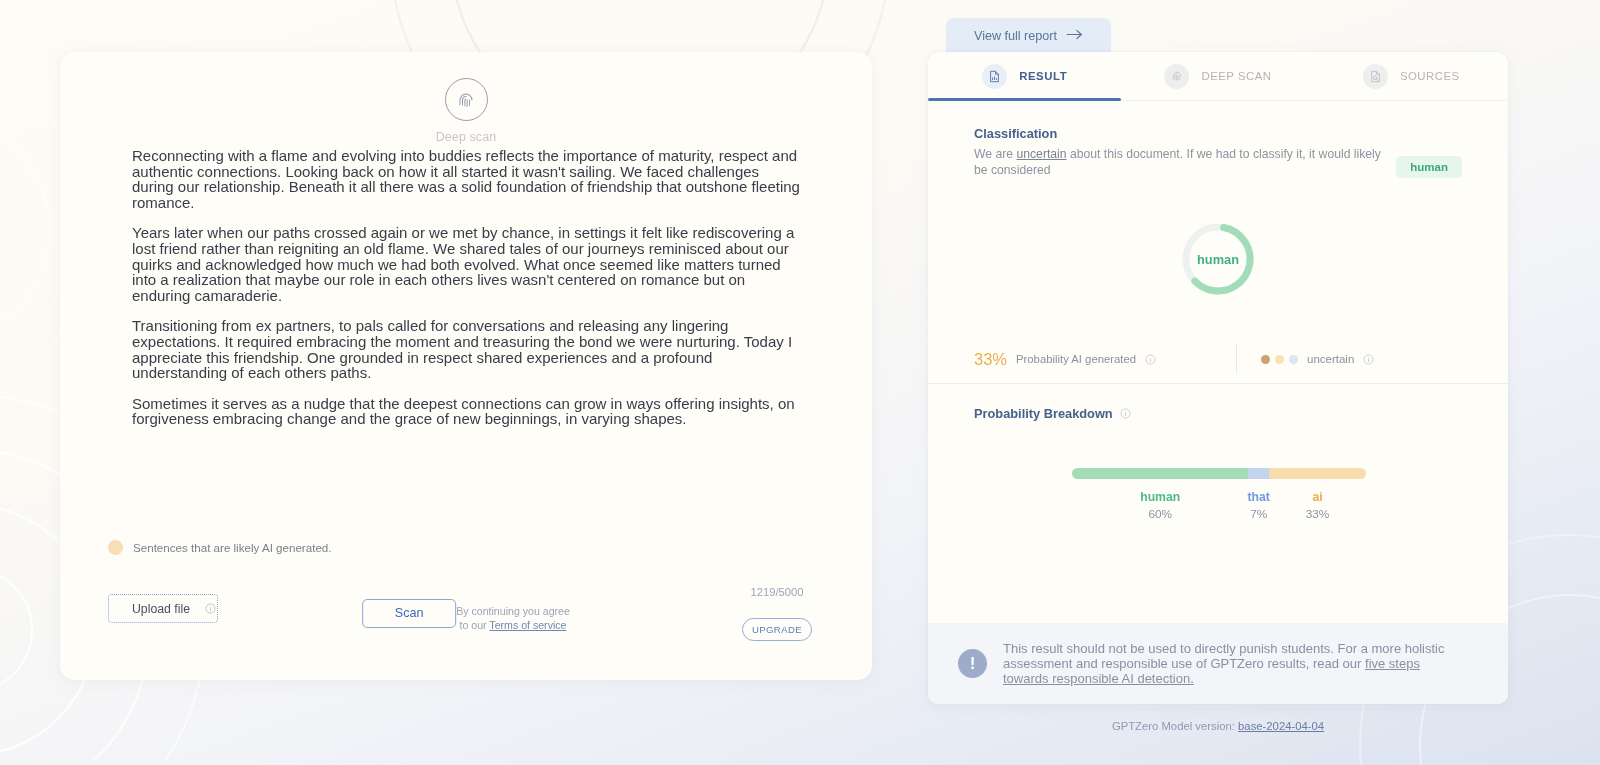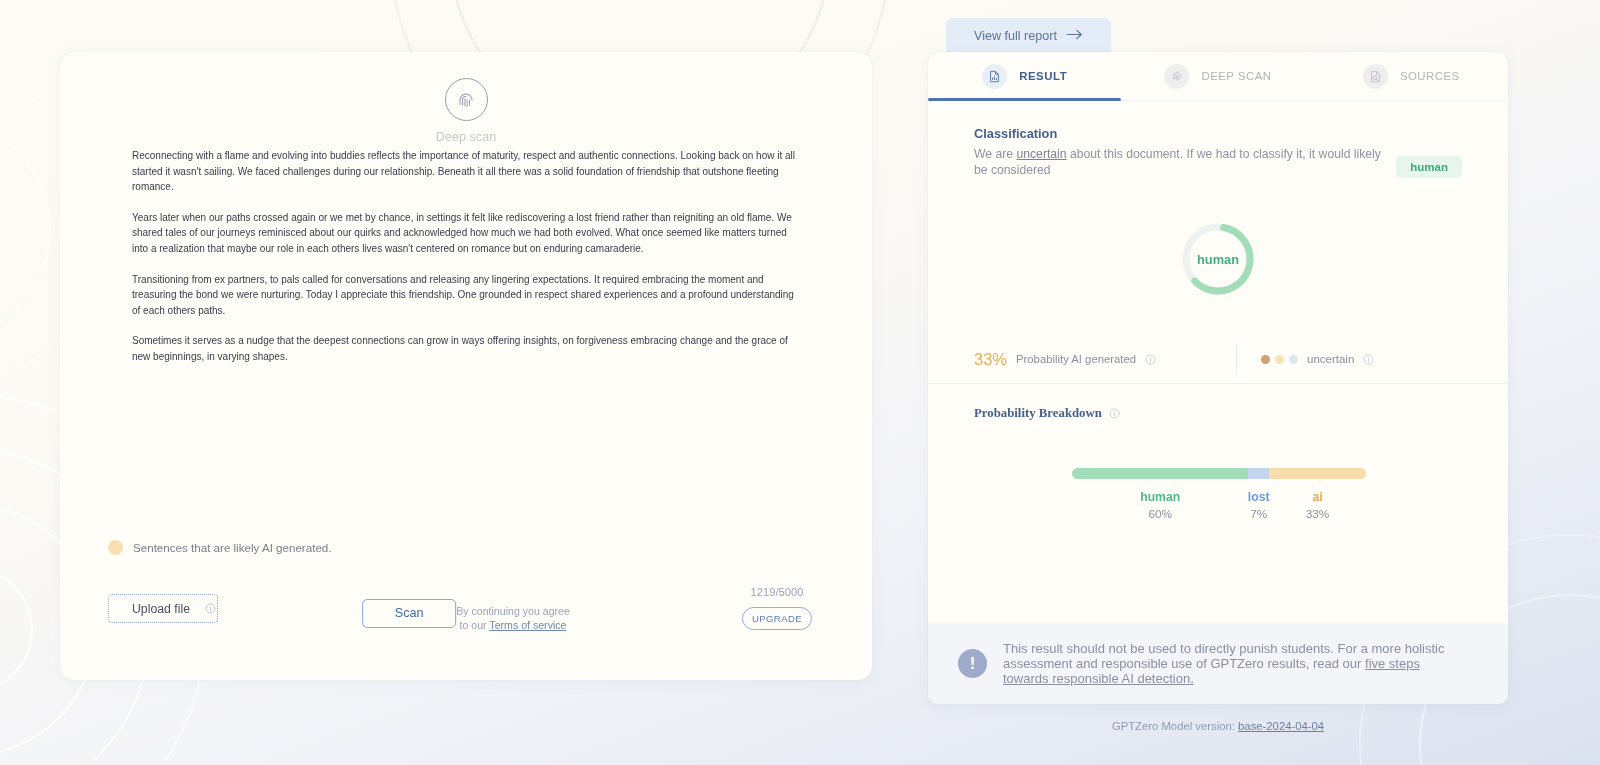--- a/index.html
+++ b/index.html
@@ -42,21 +42,21 @@
     display: flex; align-items: center; justify-content: center;
   }
   .deep-scan-label {
     margin-top: 9px;
     font-size: 12.5px; color: #c9c6c9; letter-spacing: .1px;
   }
 
   .doc-body {
     position: absolute;
     left: 72px; top: 96px; right: 72px;
-    font-size: 10px;
+    font-size: 15px;
     line-height: 15.6px;
     color: #3b3b4a;
   }
   .doc-body p { margin-bottom: 15px; }
 
   .legend-row {
     position: absolute; left: 48px; top: 488px;
     display: flex; align-items: center; gap: 10px;
   }
   .legend-dot {
@@ -97,21 +97,21 @@
   }
   .scan-terms {
     margin-top: 10px;
     text-align: center;
     font-size: 10.6px; color: #9aa4bb; line-height: 14px;
   }
   .scan-terms a { color: #6f88b8; text-decoration: underline; }
 
   .quota-wrap {
     position: absolute; right: 60px; top: 12px;
-    display: flex; flex-direction: column; align-items: center; gap: 9px;
+    display: flex; flex-direction: column; align-items: center; gap: 20px;
   }
   .quota-count { font-size: 11.2px; color: #9aa4bb; }
   .upgrade-btn {
     width: 70px; height: 23px;
     border: 1px solid #94afdc; border-radius: 13px;
     background: transparent; color: #5b7fc0;
     font-size: 9.6px; letter-spacing: .4px;
     font-family: "Liberation Sans", sans-serif;
     cursor: pointer;
   }
@@ -198,21 +198,21 @@
   .dots { display: flex; gap: 5px; }
   .dot { width: 9px; height: 9px; border-radius: 50%; }
   .dot.d1 { background: #cda272; }
   .dot.d2 { background: #f8e3b2; }
   .dot.d3 { background: #dde6ee; }
   .metric-right .metric-lbl { font-size: 11.5px; color: #8b90a0; }
 
   .hr-sep { height: 1px; background: #ecedf1; margin: 0; flex: 0 0 auto; }
 
   .section-breakdown { padding: 22px 46px 0 46px; position: relative; flex: 1 1 auto; }
-  .bd-title-row { display: flex; align-items: center; gap: 7px; margin-bottom: 5px; font-family: Liberation Serif, serif; }
+  .bd-title-row { display: flex; align-items: center; gap: 7px; margin-bottom: 5px; }
   .bd-desc { font-size: 12.2px; color: #8d93a3; }
 
   .prob-bar-wrap { position: absolute; left: 144px; top: 84px; width: 294px; }
   .prob-bar { height: 11px; border-radius: 6px; overflow: hidden; display: flex; }
   .seg-human { background: #a3dcb9; }
   .seg-mixed { background: #c2d4ee; }
   .seg-ai { background: #f7dcac; }
 
   .prob-legend { margin-top: 11px; position: relative; height: 36px; }
   .pl-item { position: absolute; text-align: center; width: 90px; }
@@ -444,21 +444,21 @@
         <div class="seg-human" style="width: 60%; background: rgb(163, 220, 185);"></div>
         <div class="seg-mixed" style="width: 7%; background: rgb(194, 212, 238);"></div>
         <div class="seg-ai" style="width: 33%; background: rgb(247, 220, 172);"></div>
       </div>
       <div class="prob-legend">
         <div class="pl-item pl-human" style="left: calc(30% - 45px);">
           <div class="pl-name" style="color: rgb(79, 185, 138);">human</div>
           <div class="pl-val">60%</div>
         </div>
         <div class="pl-item pl-mixed" style="left: calc(63.5% - 45px);">
-          <div class="pl-name" style="color: rgb(109, 154, 224);">lost</div>
+          <div class="pl-name" style="color: rgb(109, 154, 224);">that</div>
           <div class="pl-val">7%</div>
         </div>
         <div class="pl-item pl-ai" style="left: calc(83.5% - 45px);">
           <div class="pl-name" style="color: rgb(233, 174, 81);">ai</div>
           <div class="pl-val">33%</div>
         </div>
       </div>
     </div>
 
     <div class="notice">

